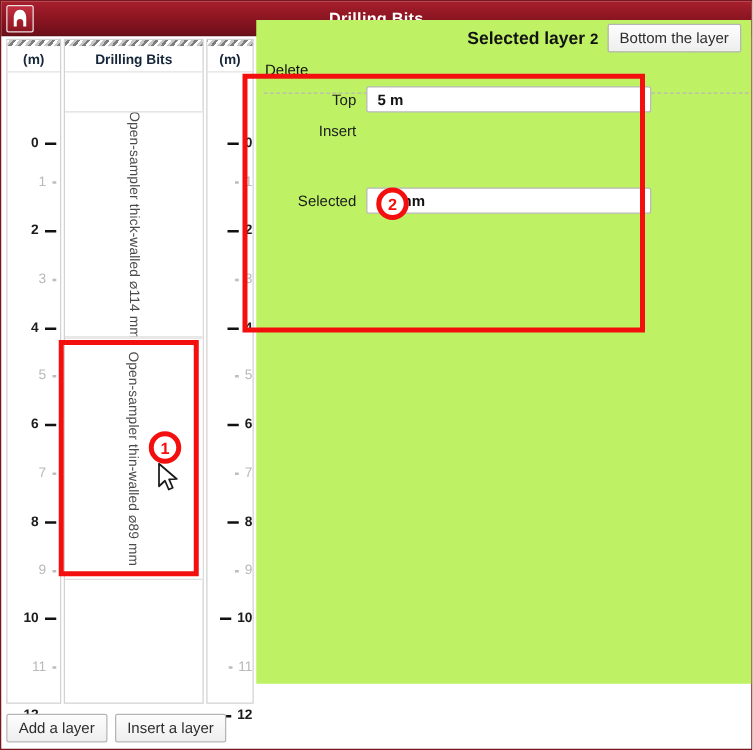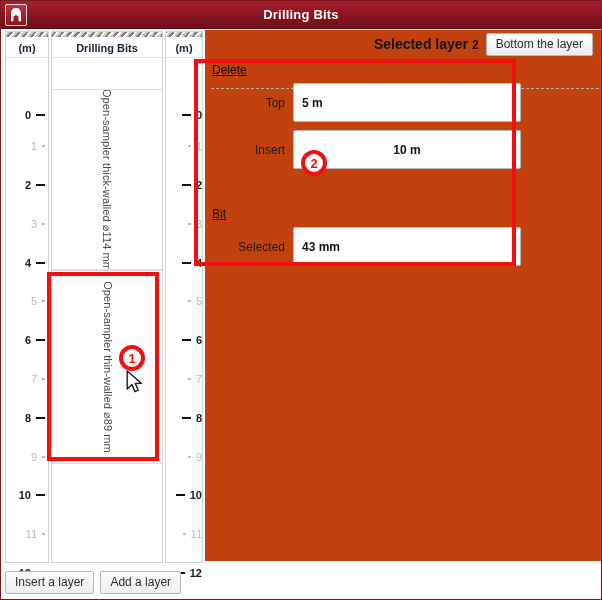--- a/index.html
+++ b/index.html
@@ -129,23 +129,23 @@
     background: linear-gradient(to bottom, #fdfdfd, #eeeeee);
     border: 1px solid #b5b5b5;
     border-radius: 2px;
     padding: 4px 9px 5px;
     cursor: default;
     line-height: 1;
   }
 
   
   .rightpane {
-    position: absolute; left: 204px; top: 29px;
+    position: absolute; left: 204px; top: 15px;
     width: 396px; height: 531px;
-    background: #c2410c;
+    background: #bef264;
   }
   .pane-head {
     position: absolute; left: 0; top: 2px; right: 8px;
     height: 24px;
     display: flex; align-items: center; justify-content: flex-end;
     gap: 7px;
   }
   .sel-layer { font-size: 14px; font-weight: bold; color: #121212; }
   .sel-layer .num { font-size: 12px; font-weight: bold; }
   .pane-sep {
@@ -165,21 +165,21 @@
   .field {
     display: flex; align-items: center;
     margin: 0 0 8px 0;
   }
   .field-label {
     width: 88px; text-align: right; padding-right: 8px;
     font-size: 12px; color: #1b1b1b;
   }
   .field-input {
     flex: 1;
-    height: 39px;
+    height: 21px;
     border: 1px solid #b9b9b9;
     border-radius: 2px;
     background: #ffffff;
     display: flex; align-items: center;
     padding: 0 8px;
     font-size: 12px; font-weight: bold; color: #111;
   }
   .field-input.center { justify-content: center; }
   .field-select {
     flex: 1;
@@ -367,22 +367,22 @@
           <div class="tick tick-major" style="top:515px">
               <span class="tick-label">12</span>
               <span class="tick-mark"></span>
             </div>
         </div>
       </div>
     </div>
   </div>
 
   <div class="btnrow">
+    <button class="btn">Add a layer</button>
     <button class="btn">Insert a layer</button>
-    <button class="btn">Add a layer</button>
   </div>
 
   <div class="rightpane">
 
     <div class="pane-head">
       <span class="sel-layer"><span>Selected layer</span> <span class="num">2</span></span>
       <button class="btn">Bottom the layer</button>
     </div>
 
     <div class="pane-sep"></div>
@@ -391,26 +391,24 @@
 
       <div class="group-title">Delete</div>
 
       <div class="field">
         <div class="field-label">Top</div>
         <div class="field-input">5 m</div>
       </div>
 
       <div class="field">
         <div class="field-label">Insert</div>
-        <div class="field-input center">10 m</div>
       </div>
 
       <div class="spacer"></div>
 
-      <div class="group-title">Bit</div>
 
 
       <div class="field">
         <div class="field-label">Selected</div>
         <div class="field-input">43 mm</div>
       </div>
     </div>
   </div>
 
   <div class="anno-box" style="left:46px; top:271px; width:112px; height:189px;"></div>

